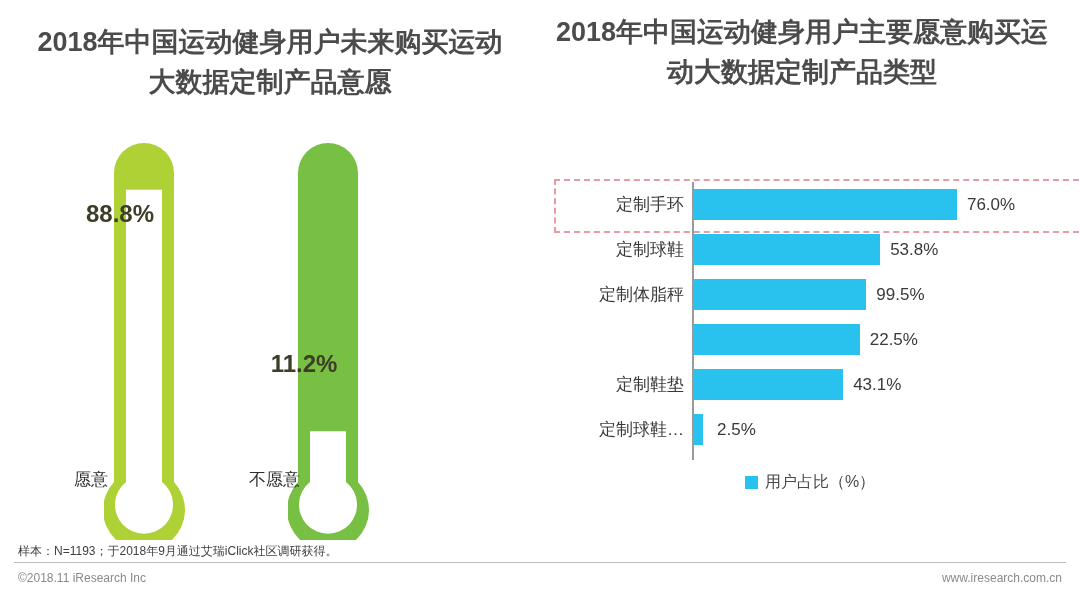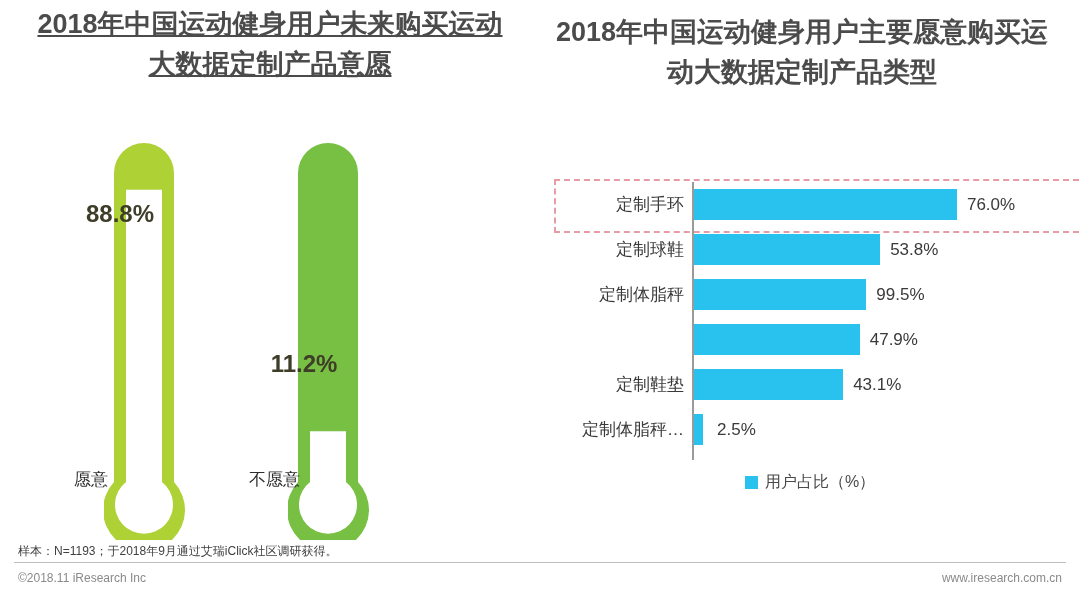--- a/index.html
+++ b/index.html
@@ -15,21 +15,21 @@
   
   .title{
     position:absolute;
     font-weight:bold;
     color:#4b4b4b;
     font-size:27px;
     line-height:40px;
     text-align:center;
     letter-spacing:0px;
   }
-  #title-left{left:30px;top:4px;width:480px;text-decoration:underline;}
+  #title-left{left:30px;top:22px;width:480px;}
   #title-right{left:552px;top:12px;width:500px;}
 
   
   #panel-left{position:absolute;left:0;top:120px;width:520px;height:400px;}
 
   .thermo{position:absolute;}
   .thermo-svg{display:block;}
   .thermo-pct{
     position:absolute;
     font-size:24px;
@@ -168,29 +168,29 @@
           <div class="bar-rect" style="width: 186.148px; background: rgb(41, 194, 239);"></div>
           <div class="bar-val" style="left: 350.148px;">53.8%</div>
         </div>
         <div class="bar-row" style="top: 112px;">
           <div class="bar-cat">定制体脂秤</div>
           <div class="bar-rect" style="width: 172.308px; background: rgb(41, 194, 239);"></div>
           <div class="bar-val" style="left: 336.308px;">99.5%</div>
         </div>
         <div class="bar-row" style="top: 157px;">
           <div class="bar-rect" style="width: 165.734px; background: rgb(41, 194, 239);"></div>
-          <div class="bar-val" style="left: 329.734px;">47.9%</div>
+          <div class="bar-val" style="left: 329.734px;">22.5%</div>
         </div>
         <div class="bar-row" style="top: 202px;">
           <div class="bar-cat">定制鞋垫</div>
           <div class="bar-rect" style="width: 149.126px; background: rgb(41, 194, 239);"></div>
           <div class="bar-val" style="left: 313.126px;">43.1%</div>
         </div>
         <div class="bar-row" style="top: 247px;">
-          <div class="bar-cat">定制体脂秤…</div>
+          <div class="bar-cat">定制球鞋…</div>
           <div class="bar-rect" style="width: 8.65px; background: rgb(41, 194, 239);"></div>
           <div class="bar-val" style="left: 177px;">2.5%</div>
         </div>
       </div>
 
     <div id="bar-legend">
       <span id="legend-swatch" style="background: rgb(41, 194, 239);"></span>
       <span id="legend-text">用户占比（%）</span>
     </div>
   </div>

